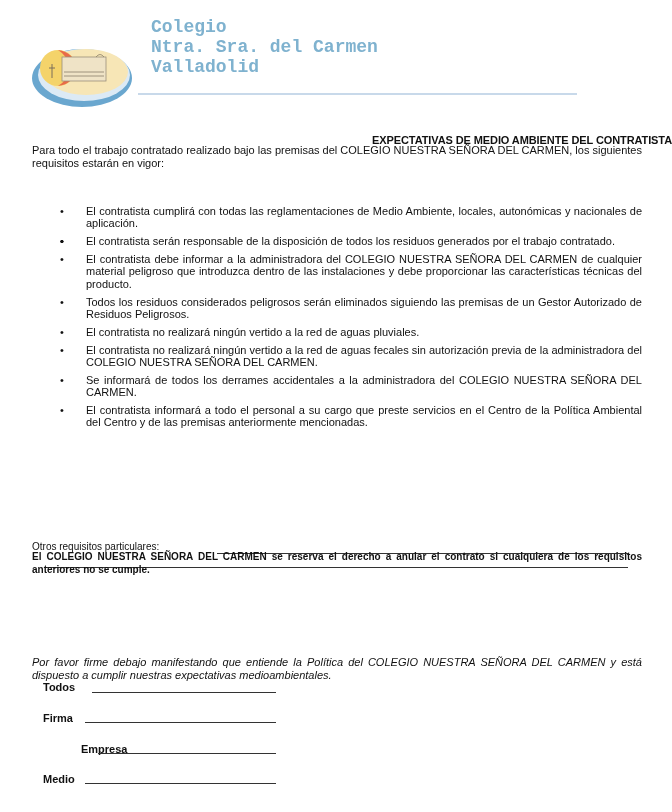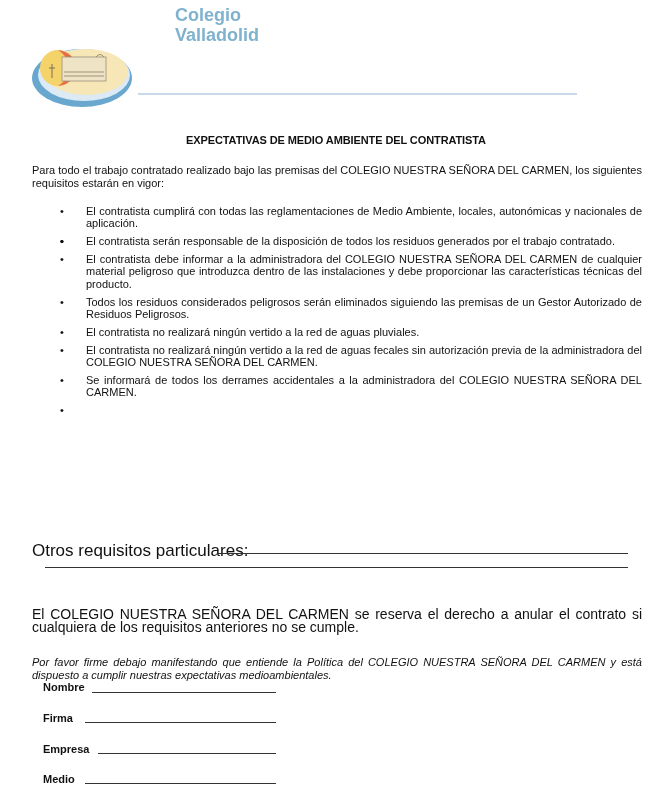--- a/index.html
+++ b/index.html
@@ -2,54 +2,54 @@
 <html><head>
 <meta charset="utf-8">
 <style>
   html, body { margin: 0; padding: 0; background: #ffffff; }
   body {
     width: 672px; height: 812px; position: relative; overflow: hidden;
     font-family: "Liberation Sans", sans-serif; color: #111;
   }
   .logo { position: absolute; left: 30px; top: 40px; width: 104px; height: 68px; }
   .school {
-    position: absolute; left: 151px; top: 5px;
-    font-family: Liberation Sans, sans-serif; font-weight: bold;
-    font-size: 18px; line-height: 20px; color: #7fb2cf; margin-left: 24px;
+    position: absolute; left: 151px; top: 17px;
+    font-family: Liberation Mono, monospace; font-weight: bold;
+    font-size: 18px; line-height: 20px; color: #7fb2cf;
   }
   .header-line {
     position: absolute; left: 138px; top: 93px; width: 439px; height: 2px;
     background: #c8d9ea;
   }
   .title {
     position: absolute; left: 0; width: 672px; top: 134px;
-    text-align: center; font-weight: bold; font-size: 11px; letter-spacing: -0.1px;
+    text-align: right; font-weight: bold; font-size: 11px; letter-spacing: -0.1px;
   }
   .intro {
-    position: absolute; left: 32px; width: 610px; top: 164px;
+    position: absolute; left: 32px; width: 610px; top: 144px;
     font-size: 11px; line-height: 13px; text-align: justify;
   }
   ul.reqs {
     position: absolute; left: 32px; top: 205px; width: 610px;
     margin: 0; padding: 0; list-style: none; font-size: 11px; line-height: 12.4px;
   }
   ul.reqs li {
     position: relative; padding-left: 54px; margin-bottom: 5.4px; text-align: justify;
   }
   ul.reqs li .bullet {
     position: absolute; left: 28px; top: 0; font-size: 11px;
   }
   .otros {
-    position: absolute; left: 32px; top: 541px; font-size: 17px;
+    position: absolute; left: 32px; top: 541px; font-size: 10px;
   }
   .line-a { position: absolute; left: 217px; top: 553px; width: 411px; height: 1px; background: #333; }
   .line-b { position: absolute; left: 45px; top: 567px; width: 583px; height: 1px; background: #333; }
   .reserve {
-    position: absolute; left: 32px; width: 610px; top: 608px;
-    font-size: 14px; line-height: 13px; font-weight: normal; text-align: justify;
+    position: absolute; left: 32px; width: 610px; top: 550px;
+    font-size: 10px; line-height: 13px; font-weight: bold; text-align: justify;
   }
   .please {
     position: absolute; left: 32px; width: 610px; top: 656px;
     font-size: 11px; line-height: 13px; text-align: justify; font-style: italic;
   }
   .sig-row { position: absolute; left: 43px; font-size: 11px; font-weight: bold; }
   .sig-row .lbl { display: inline-block; }
   .sig-line { position: absolute; height: 1px; background: #333; }
 </style>
 </head>
@@ -61,58 +61,59 @@
   <ellipse cx="56" cy="32" rx="42" ry="23" fill="#f7e6b6"></ellipse>
   <circle cx="28" cy="28" r="18" fill="#f4d36a"></circle>
   <path d="M28 10 Q44 12 46 28 Q44 44 28 46 Q38 40 40 28 Q38 16 28 10Z" fill="#e86b4a"></path>
   <rect x="32" y="17" width="44" height="24" fill="#efe3c6" stroke="#9b8f7a" stroke-width="0.8"></rect>
   <path d="M34 32 L74 32 M34 36 L74 36 M66 17 Q70 12 74 17" stroke="#8a7f6a" stroke-width="0.8" fill="none"></path>
   <path d="M22 24 L22 38 M19 28 L25 28" stroke="#7a6f5a" stroke-width="1"></path>
 </svg>
 
 <div class="school">
   <div>Colegio</div>
+  <div>Ntra. Sra. del Carmen</div>
   <div>Valladolid</div>
 </div>
 <div class="header-line"></div>
 
 <div class="title">EXPECTATIVAS DE MEDIO AMBIENTE DEL CONTRATISTA</div>
 <div class="intro">Para todo el trabajo contratado realizado bajo las premisas del COLEGIO NUESTRA SEÑORA DEL CARMEN, los siguientes requisitos estarán en vigor:</div>
 
 <ul class="reqs">
   <li><span class="bullet">•</span><span>El contratista cumplirá con todas las reglamentaciones de Medio Ambiente, locales, autonómicas y nacionales de aplicación.</span></li>
   <li><span class="bullet">•</span></li>
   <li><span class="bullet">•</span></li>
   <li><span class="bullet">•</span><span>El contratista serán responsable de la disposición de todos los residuos generados por el trabajo contratado.</span></li>
   <li><span class="bullet">•</span><span>El contratista debe informar a la administradora del COLEGIO NUESTRA SEÑORA DEL CARMEN de cualquier material peligroso que introduzca dentro de las instalaciones y debe proporcionar las características técnicas del producto.</span></li>
   <li><span class="bullet">•</span><span>Todos los residuos considerados peligrosos serán eliminados siguiendo las premisas de un Gestor Autorizado de Residuos Peligrosos.</span></li>
   <li><span class="bullet">•</span><span>El contratista no realizará ningún vertido a la red de aguas pluviales.</span></li>
   <li><span class="bullet">•</span><span>El contratista no realizará ningún vertido a la red de aguas fecales sin autorización previa de la administradora del COLEGIO NUESTRA SEÑORA DEL CARMEN.</span></li>
   <li><span class="bullet">•</span><span>Se informará de todos los derrames accidentales a la administradora del COLEGIO NUESTRA SEÑORA DEL CARMEN.</span></li>
-  <li><span class="bullet">•</span></li>
+  <li><span class="bullet">•</span><span>El contratista informará a todo el personal a su cargo que preste servicios en el Centro de la Política Ambiental del Centro y de las premisas anteriormente mencionadas.</span></li>
 </ul>
 
 <div class="otros">Otros requisitos particulares:</div>
 <div class="line-a"></div>
 <div class="line-b"></div>
 
 <div class="reserve">El COLEGIO NUESTRA SEÑORA DEL CARMEN se reserva el derecho a anular el contrato si cualquiera de los requisitos anteriores no se cumple.</div>
 <div class="please">Por favor firme debajo manifestando que entiende la Política del COLEGIO NUESTRA SEÑORA DEL CARMEN y está dispuesto a cumplir nuestras expectativas medioambientales.</div>
 
 <div class="sig-row" style="top:681px;">
-  <span class="lbl">Nombre</span>
+  <span class="lbl">Todos</span>
 </div>
 <div class="sig-line" style="left:92px; top:692px; width:184px;"></div>
 
 <div class="sig-row" style="top:712px;">
   <span class="lbl">Firma</span>
 </div>
 <div class="sig-line" style="left:85px; top:722px; width:191px;"></div>
 
-<div class="sig-row" style="top:743px;">
+<div class="sig-row" style="top:743px;margin-left:38px;">
   <span class="lbl">Empresa</span>
 </div>
 <div class="sig-line" style="left:98px; top:753px; width:178px;"></div>
 
 <div class="sig-row" style="top:773px;">
   <span class="lbl">Medio</span>
 </div>
 <div class="sig-line" style="left:85px; top:783px; width:191px;"></div>
 
 </body></html>

